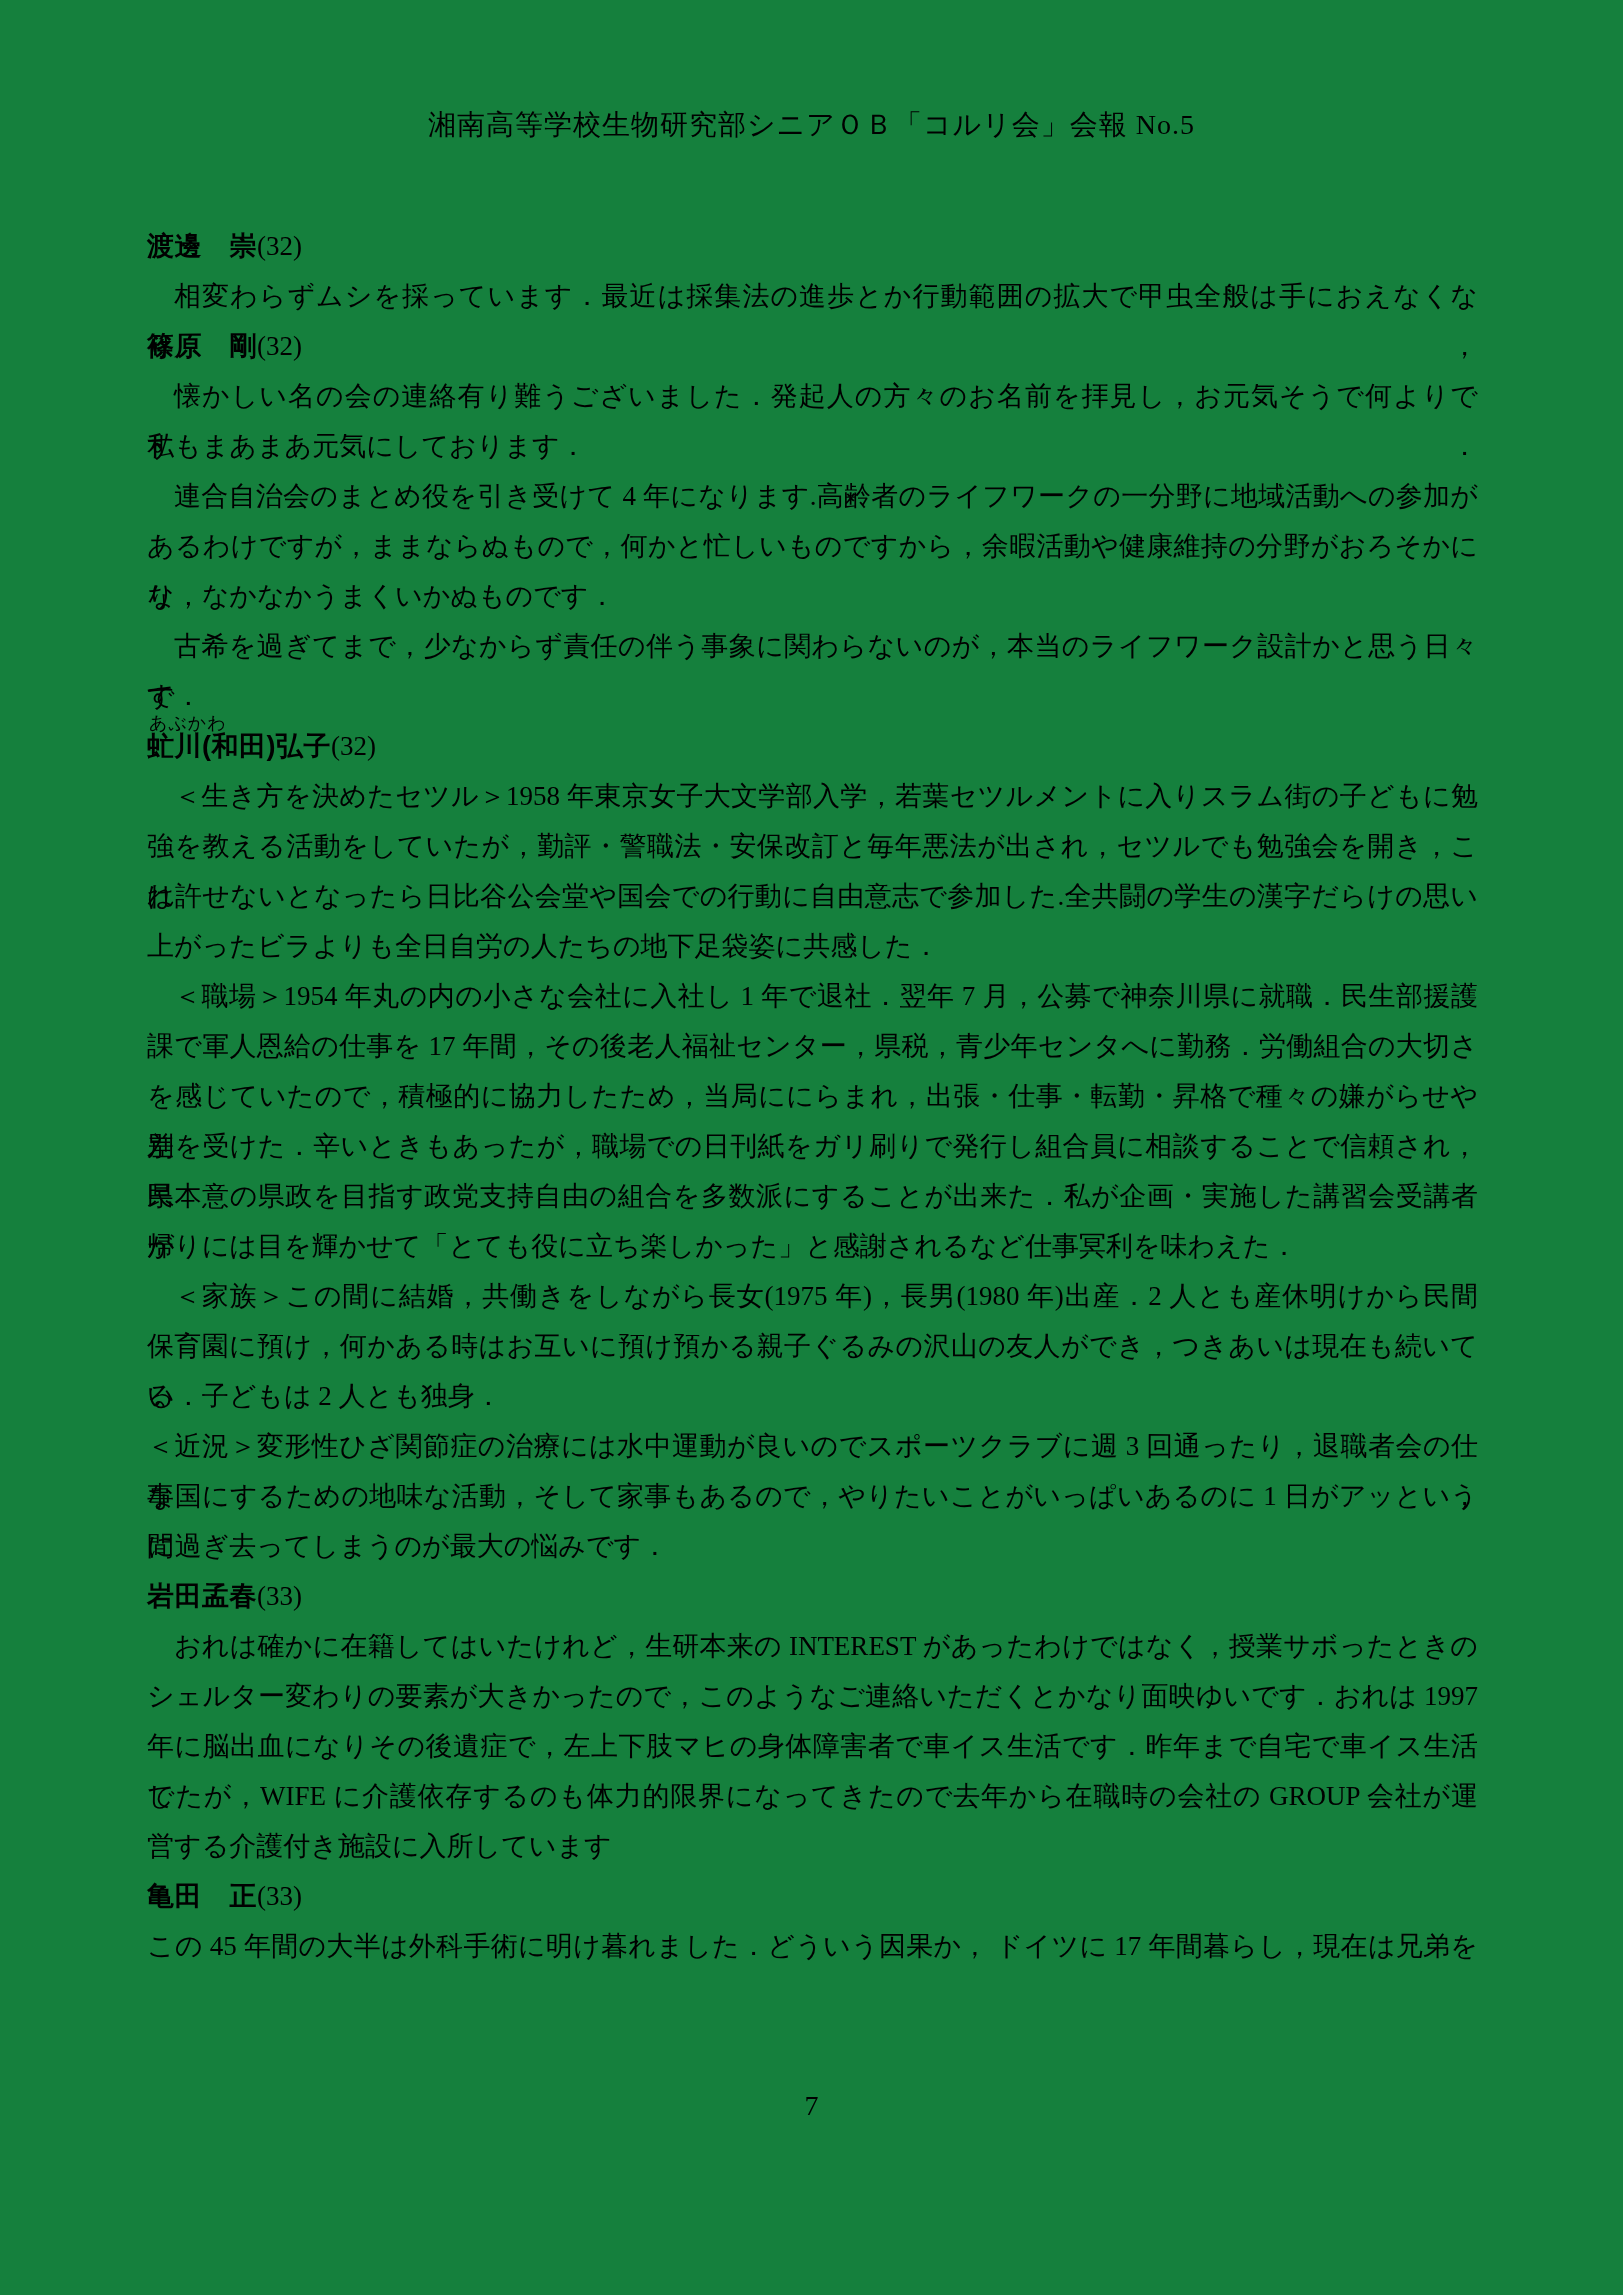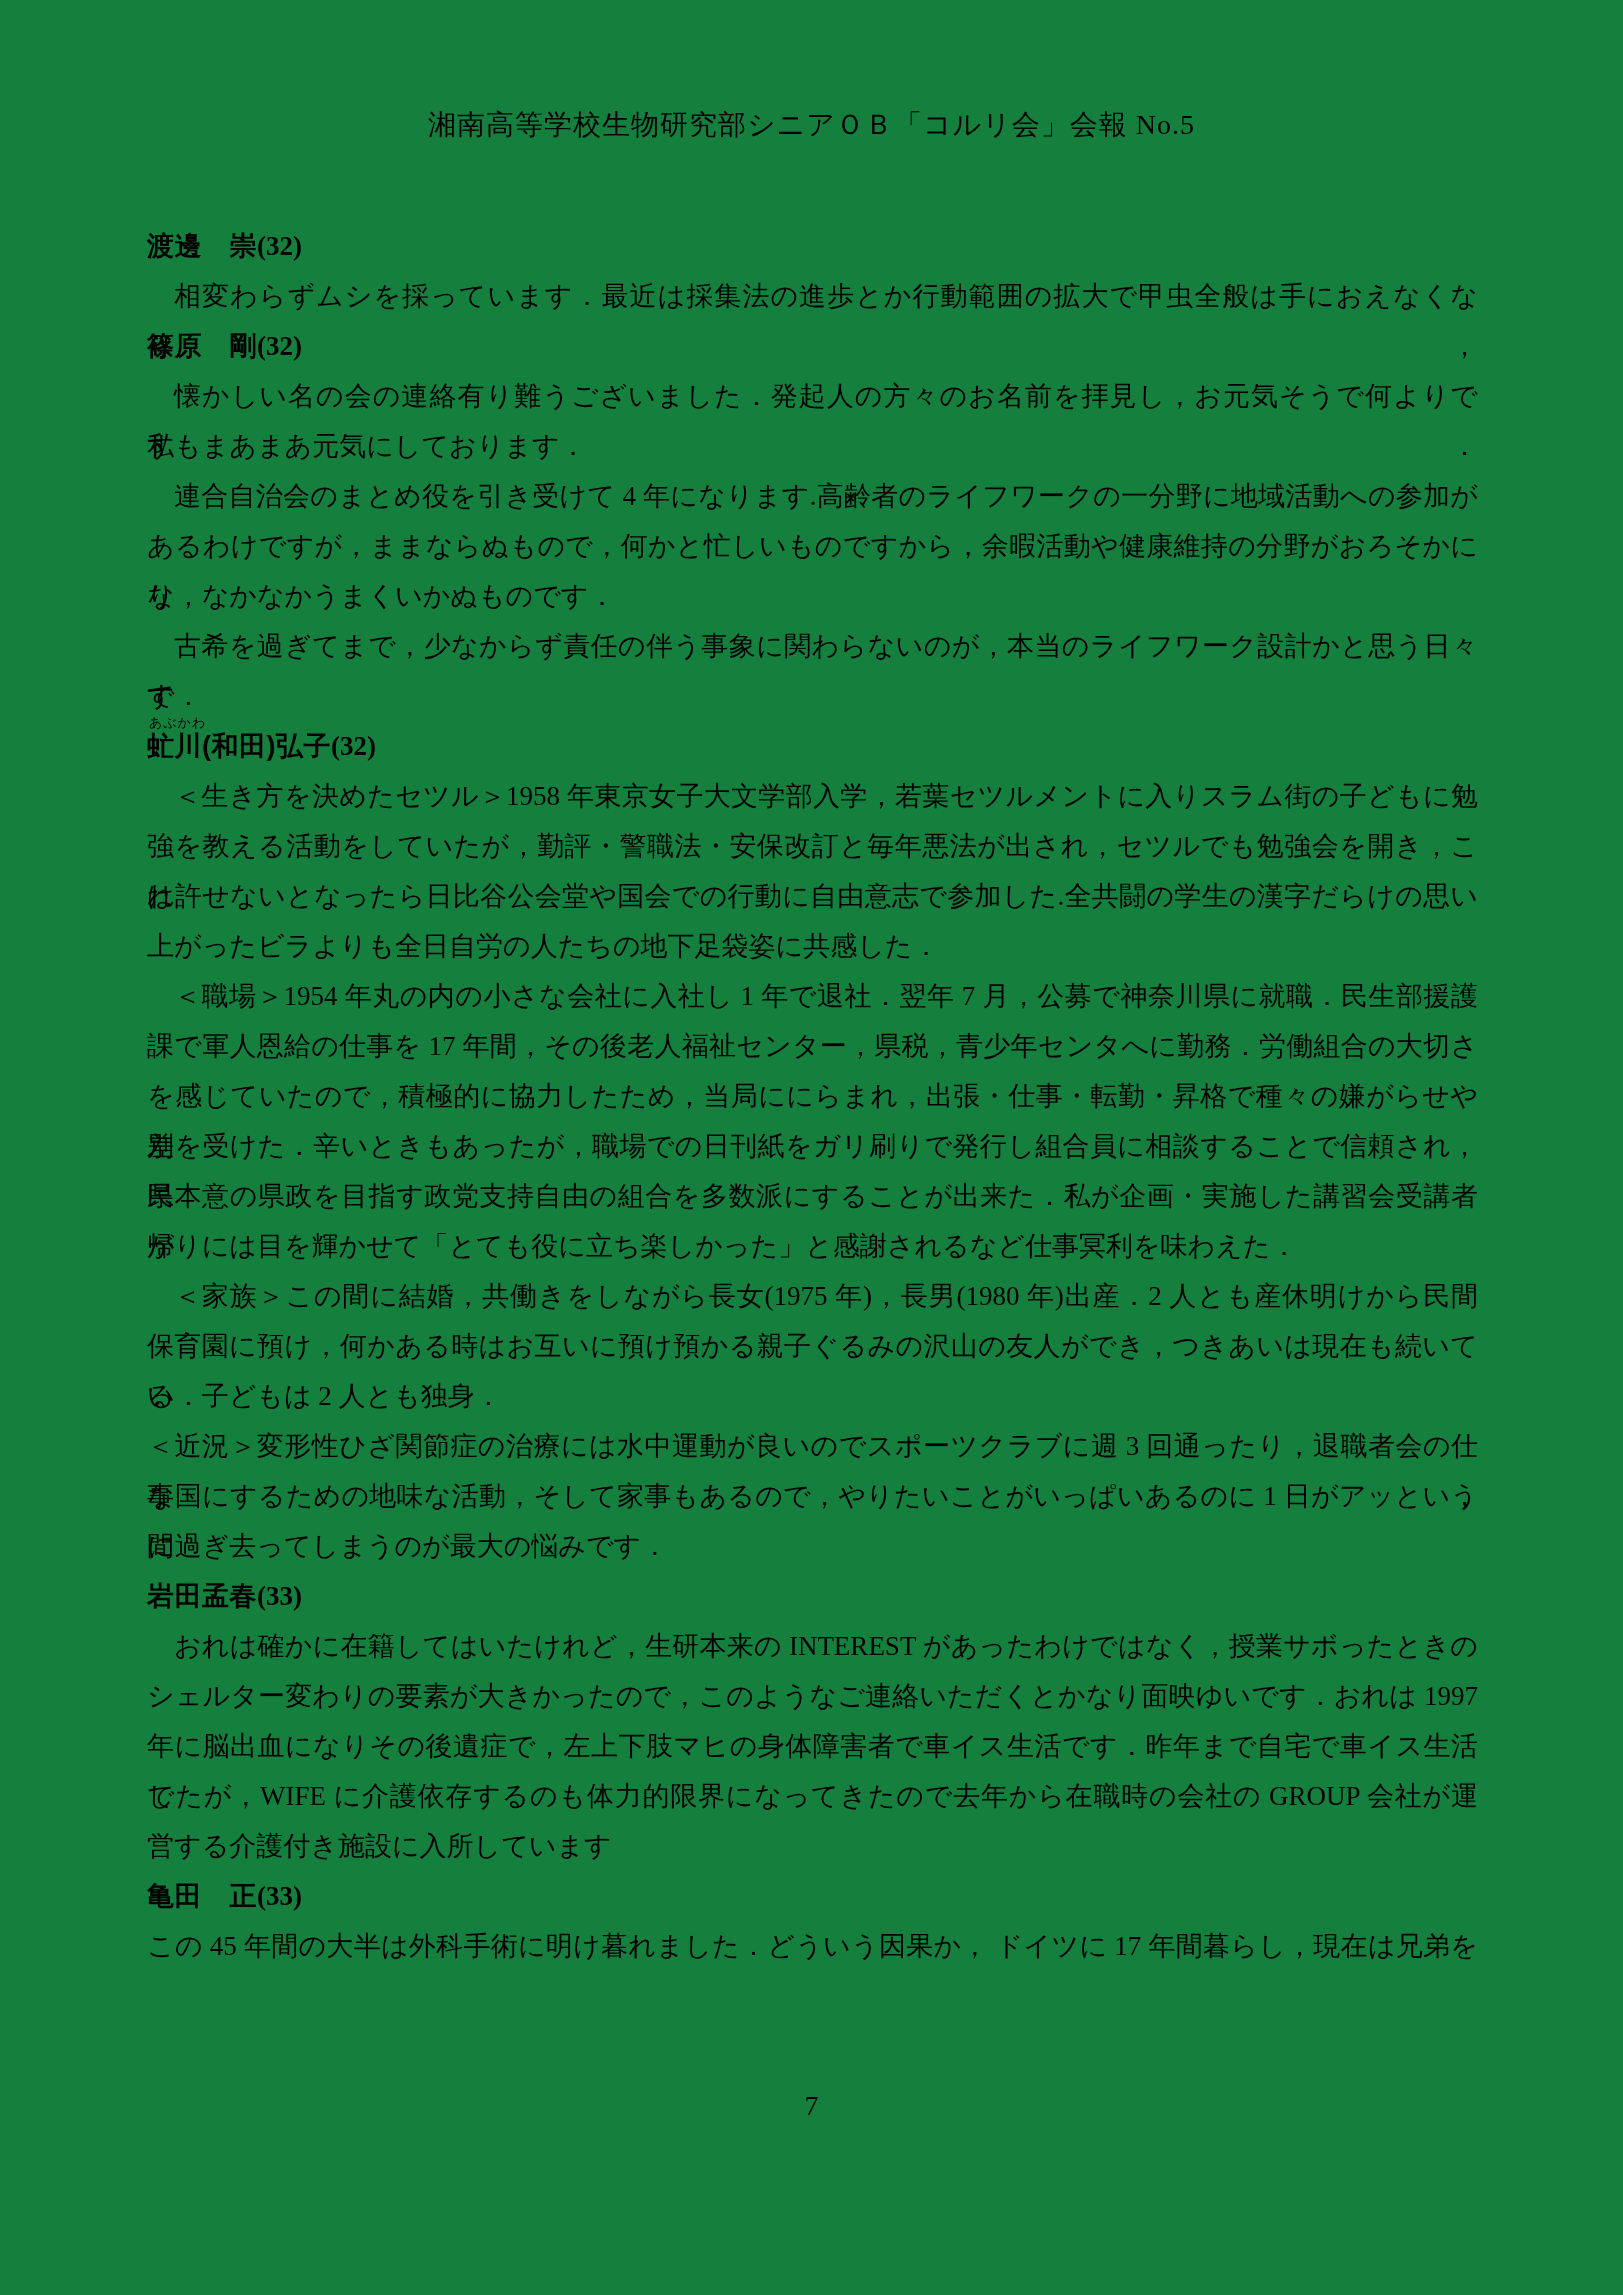--- a/index.html
+++ b/index.html
@@ -40,29 +40,29 @@
     text-justify: inter-character;
   }
   .body-line.indent { text-indent: 27px; }
   .heading {
     position: relative;
     font-weight: bold;
     font-family: "Liberation Sans", "DejaVu Sans", sans-serif;
     letter-spacing: 0.5px;
   }
   .heading .age {
-    font-weight: bold;
+    font-weight: normal;
     font-family: "Liberation Serif", "DejaVu Serif", serif;
     letter-spacing: 0;
   }
   .furigana {
     position: absolute;
     top: -3.9px;
     left: 2px;
-    font-size: 13px;
+    font-size: 18px;
     line-height: 12.8px;
     font-weight: normal;
     letter-spacing: 1px;
   }
   .footer {
     position: absolute;
     top: 2081px;
     left: 0;
     width: 100%;
     text-align: center;

